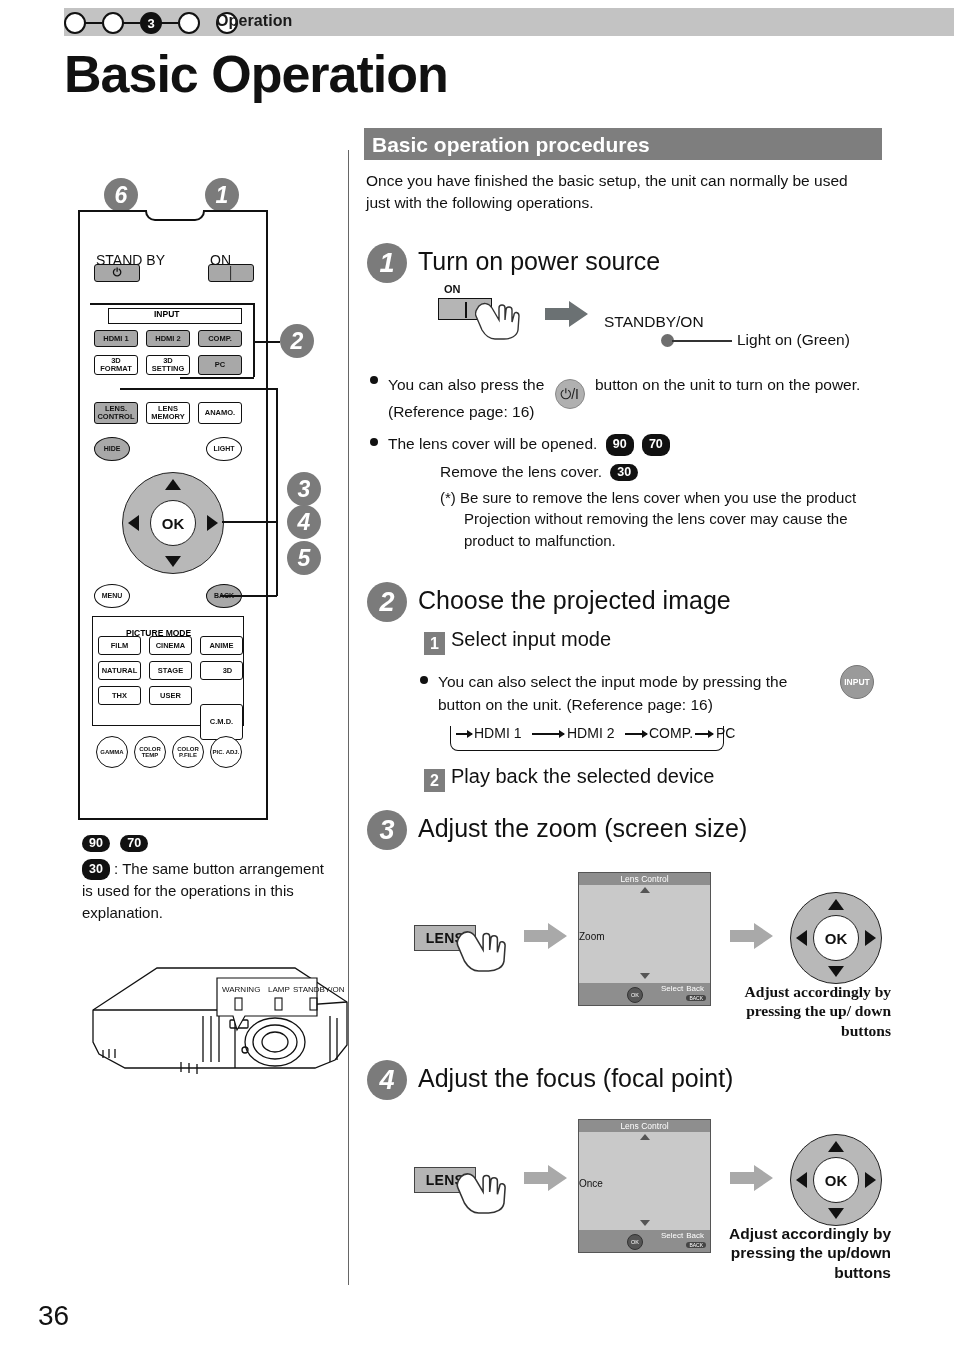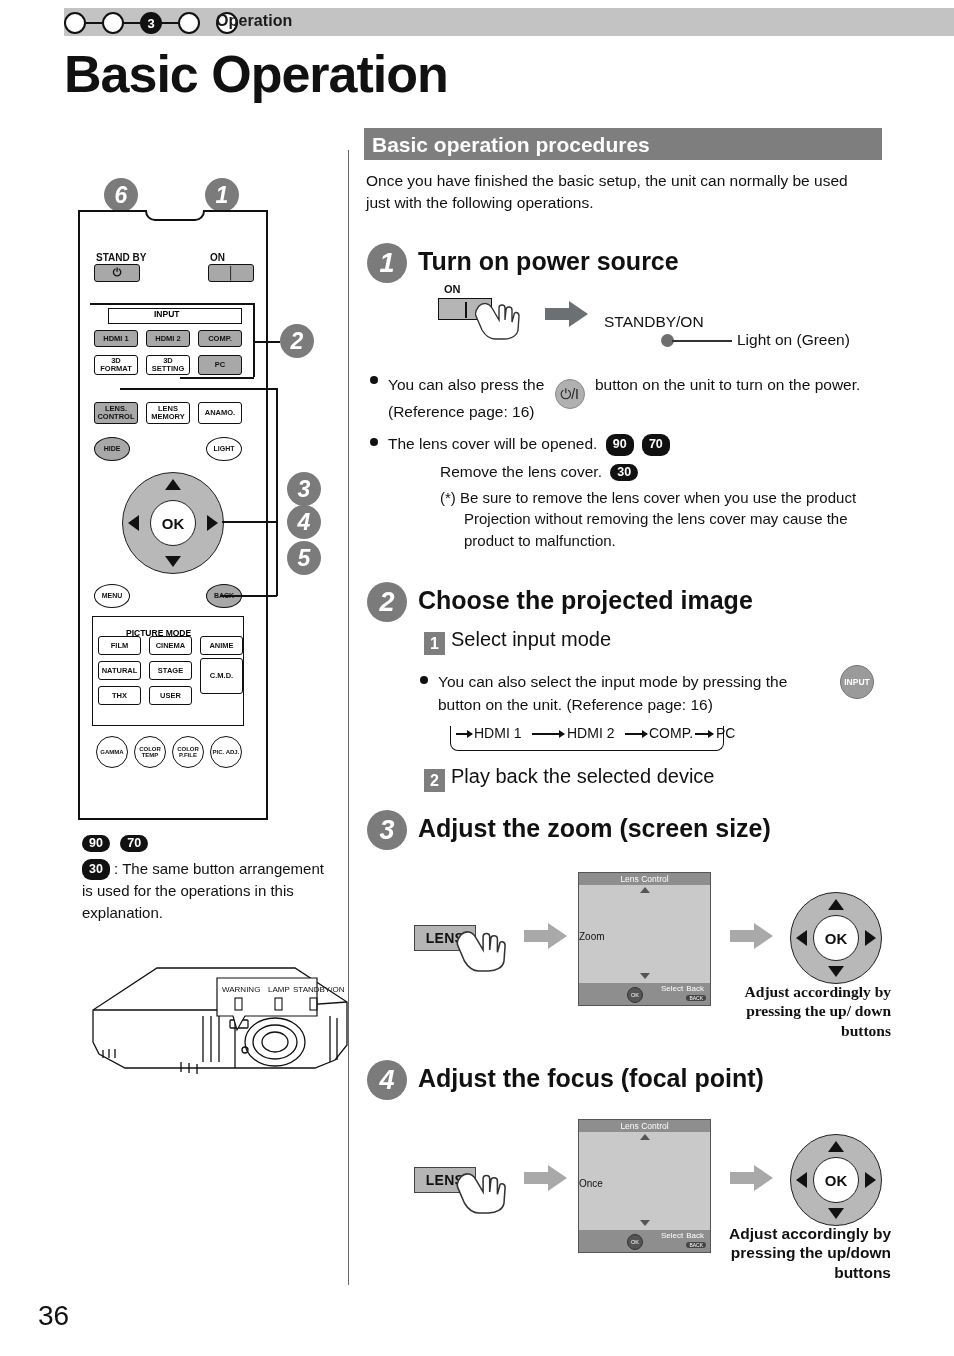--- a/index.html
+++ b/index.html
@@ -20,21 +20,21 @@
   
   .divider{position:absolute;left:348px;top:150px;width:1px;height:1135px;background:#666;}
   
   .sec-head{position:absolute;left:364px;top:128px;width:518px;height:32px;background:#7e7e7e;}
   .sec-head span{position:absolute;left:8px;top:5px;font-size:21px;font-weight:bold;color:#fff;}
   .intro{position:absolute;left:366px;top:170px;width:510px;font-size:15.5px;line-height:1.45;color:#111;}
   .stepbadge{position:absolute;width:40px;height:40px;border-radius:50%;background:#7b7b7b;
       color:#fff;font-size:27px;font-weight:bold;font-style:italic;
       display:flex;align-items:center;justify-content:center;line-height:1;
       -webkit-text-stroke:0px;}
-  .steptitle{position:absolute;font-size:25px;font-weight:bold;color:#111;white-space:nowrap;}
+  .steptitle{position:absolute;font-size:25px;font-weight:normal;color:#111;white-space:nowrap;}
   
   .bullet{position:absolute;font-size:15.5px;line-height:1.5;color:#111;}
   .bullet .dotb{position:absolute;left:0;top:6px;width:8px;height:8px;border-radius:50%;background:#111;}
   .bullet .txt{display:block;margin-left:18px;}
   .pill{display:inline-block;background:#111;color:#fff;border-radius:9px;
       padding:1px 7px 2px;font-size:12.5px;font-weight:bold;vertical-align:1px;}
   .substep{position:absolute;font-size:20px;color:#111;white-space:nowrap;}
   .subnum{display:inline-block;width:21px;height:23px;background:#7e7e7e;color:#fff;
       font-size:16px;font-weight:bold;text-align:center;line-height:23px;vertical-align:-3px;margin-right:6px;}
   
@@ -84,21 +84,21 @@
   .tri{position:absolute;width:0;height:0;}
   .tri.up{left:50%;margin-left:-8px;top:6px;border-left:8px solid transparent;border-right:8px solid transparent;border-bottom:11px solid #111;}
   .tri.dn{left:50%;margin-left:-8px;bottom:6px;border-left:8px solid transparent;border-right:8px solid transparent;border-top:11px solid #111;}
   .tri.lf{top:50%;margin-top:-8px;left:5px;border-top:8px solid transparent;border-bottom:8px solid transparent;border-right:11px solid #111;}
   .tri.rt{top:50%;margin-top:-8px;right:5px;border-top:8px solid transparent;border-bottom:8px solid transparent;border-left:11px solid #111;}
   .adjtxt{position:absolute;font-size:15.5px;font-weight:bold;line-height:1.25;color:#111;text-align:right;}
   
   .remote{position:absolute;left:78px;top:210px;width:190px;height:610px;border:2px solid #111;background:#fff;box-sizing:border-box;}
   .remote .notch{position:absolute;left:50%;top:-2px;margin-left:-28px;width:56px;height:9px;
       border:2px solid #111;border-top:none;border-radius:0 0 10px 10px;background:#fff;}
-  .rlabel{position:absolute;font-size:10px;font-weight:bold;color:#111;white-space:nowrap;}
+  .rlabel{position:absolute;font-size:14px;font-weight:normal;color:#111;white-space:nowrap;}
   .rbtn{position:absolute;border:1.2px solid #111;box-sizing:border-box;background:#fff;
       font-size:7.5px;font-weight:bold;color:#111;display:flex;align-items:center;justify-content:center;
       text-align:center;line-height:1.05;}
   .rbtn.g{background:#a8a8a8;}
   .rbtn.r3{border-radius:3px;}
   .rcirc{position:absolute;border:1.2px solid #111;border-radius:50%;box-sizing:border-box;background:#fff;
       font-size:7px;font-weight:bold;color:#111;display:flex;align-items:center;justify-content:center;text-align:center;line-height:1.05;}
   .rcirc.g{background:#a8a8a8;}
   .rgroup{position:absolute;border:1.2px solid #111;box-sizing:border-box;}
   .rgrouplabel{position:absolute;background:#fff;font-size:8.5px;font-weight:bold;padding:0 4px;}
@@ -225,21 +225,21 @@
     </div>
   <div class="rbtn r3" style="left:120px;top:449px;width:43px;height:19px;padding-left:12px;">
       <span>3D</span>
     </div>
   <div class="rbtn r3" style="left:18px;top:474px;width:43px;height:19px;">
       <span>THX</span>
     </div>
   <div class="rbtn r3" style="left:69px;top:474px;width:43px;height:19px;">
       <span>USER</span>
     </div>
-  <div class="rbtn r3" style="left:120px;top:446px;width:43px;height:36px;">
+  <div class="rbtn r3" style="left:120px;top:492px;width:43px;height:36px;">
       <span>C.M.D.</span>
     </div>
 
   <div class="rcirc" style="left:16px;top:524px;width:32px;height:32px;font-size:6px;">
       <span>GAMMA</span>
     </div>
   <div class="rcirc" style="left:54px;top:524px;width:32px;height:32px;font-size:6px;">
       <span>COLOR TEMP</span>
     </div>
   <div class="rcirc" style="left:92px;top:524px;width:32px;height:32px;font-size:6px;">

